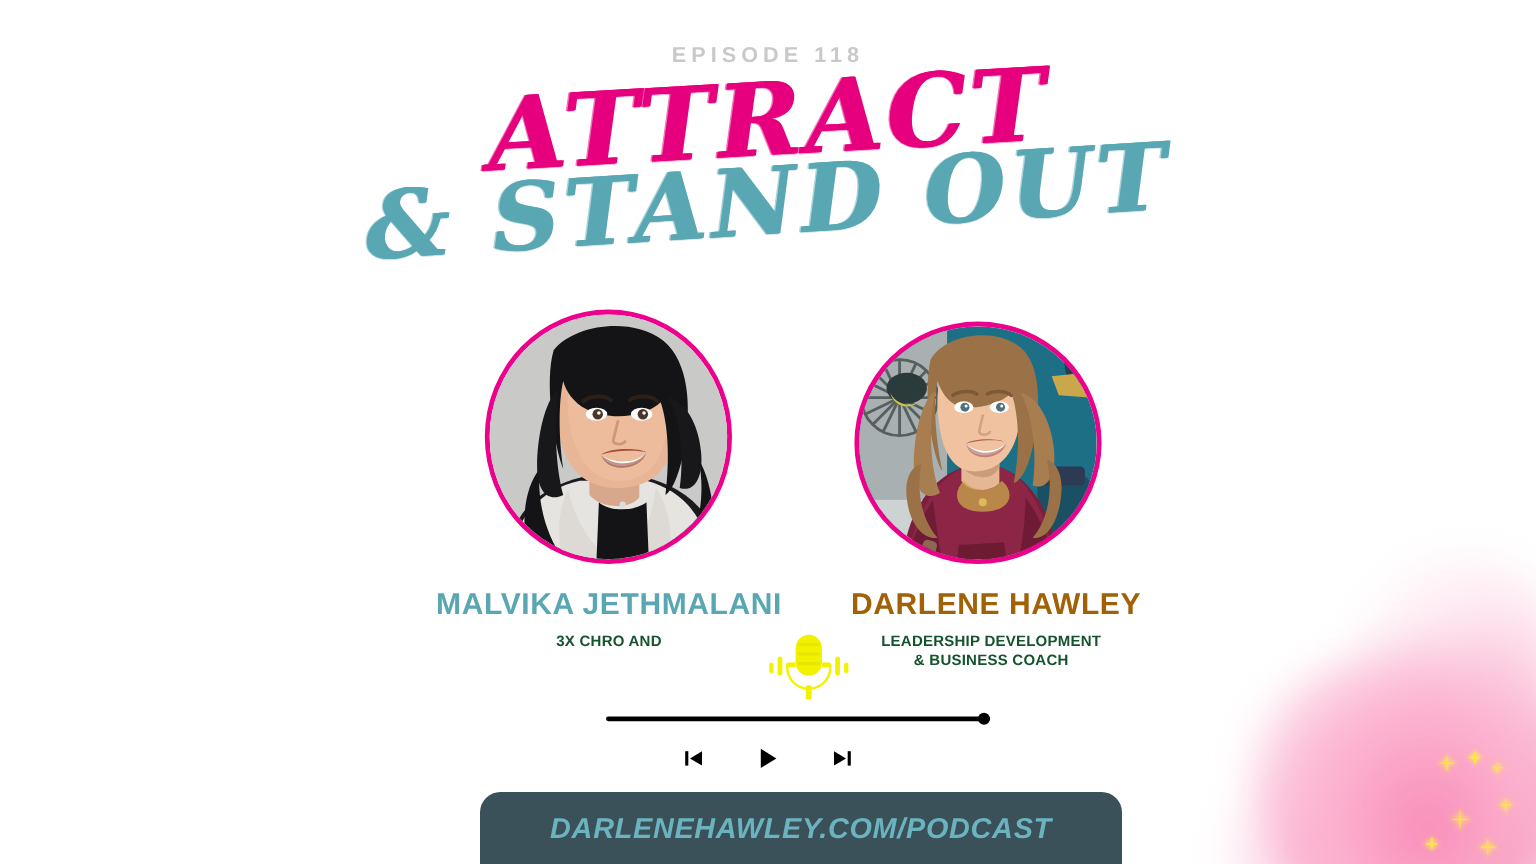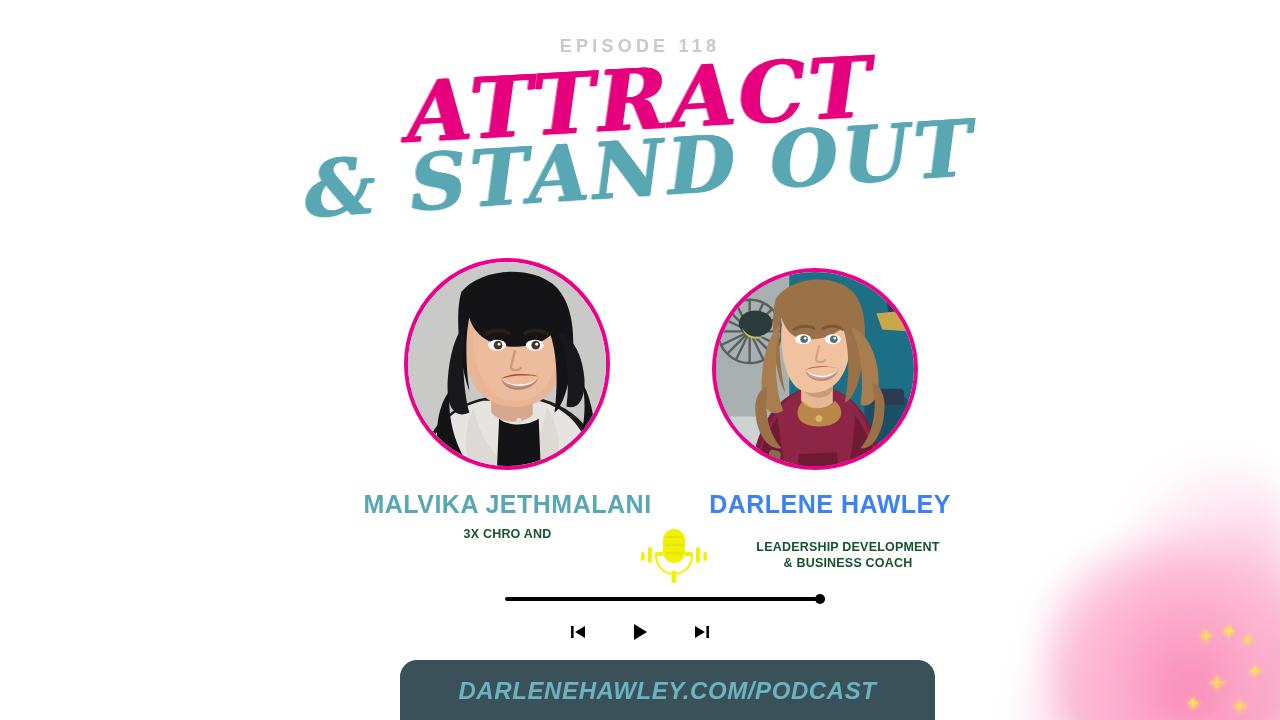--- a/index.html
+++ b/index.html
@@ -156,39 +156,39 @@
   }
   .guest-name {
     position: absolute;
     text-align: center;
     font-size: 25px;
     font-weight: 700;
     letter-spacing: 0.5px;
     white-space: nowrap;
   }
   .name-left  { left: 330px; width: 355px; color: #5aa7b4; }
-  .name-right { left: 690px; width: 280px; color: #3b82f6; }
+  .name-right { left: 690px; width: 280px; color: #a16207; }
 
   .roles {
     position: absolute;
     top: 527px;
     left: 0; right: 0;
     height: 36px;
   }
   .guest-role {
     position: absolute;
     text-align: center;
     font-size: 12.5px;
     font-weight: 700;
     line-height: 15.5px;
     letter-spacing: 0.2px;
     color: #14532d;
   }
   .role-left  { left: 330px; width: 355px; }
-  .role-right { left: 708px; width: 280px; margin-top: 13px; }
+  .role-right { left: 686px; width: 280px; }
   .guest-role span { display: block; }
 
   
   .mic {
     position: absolute;
     left: 640px;
     top: 527px;
     width: 68px;
     height: 60px;
   }

